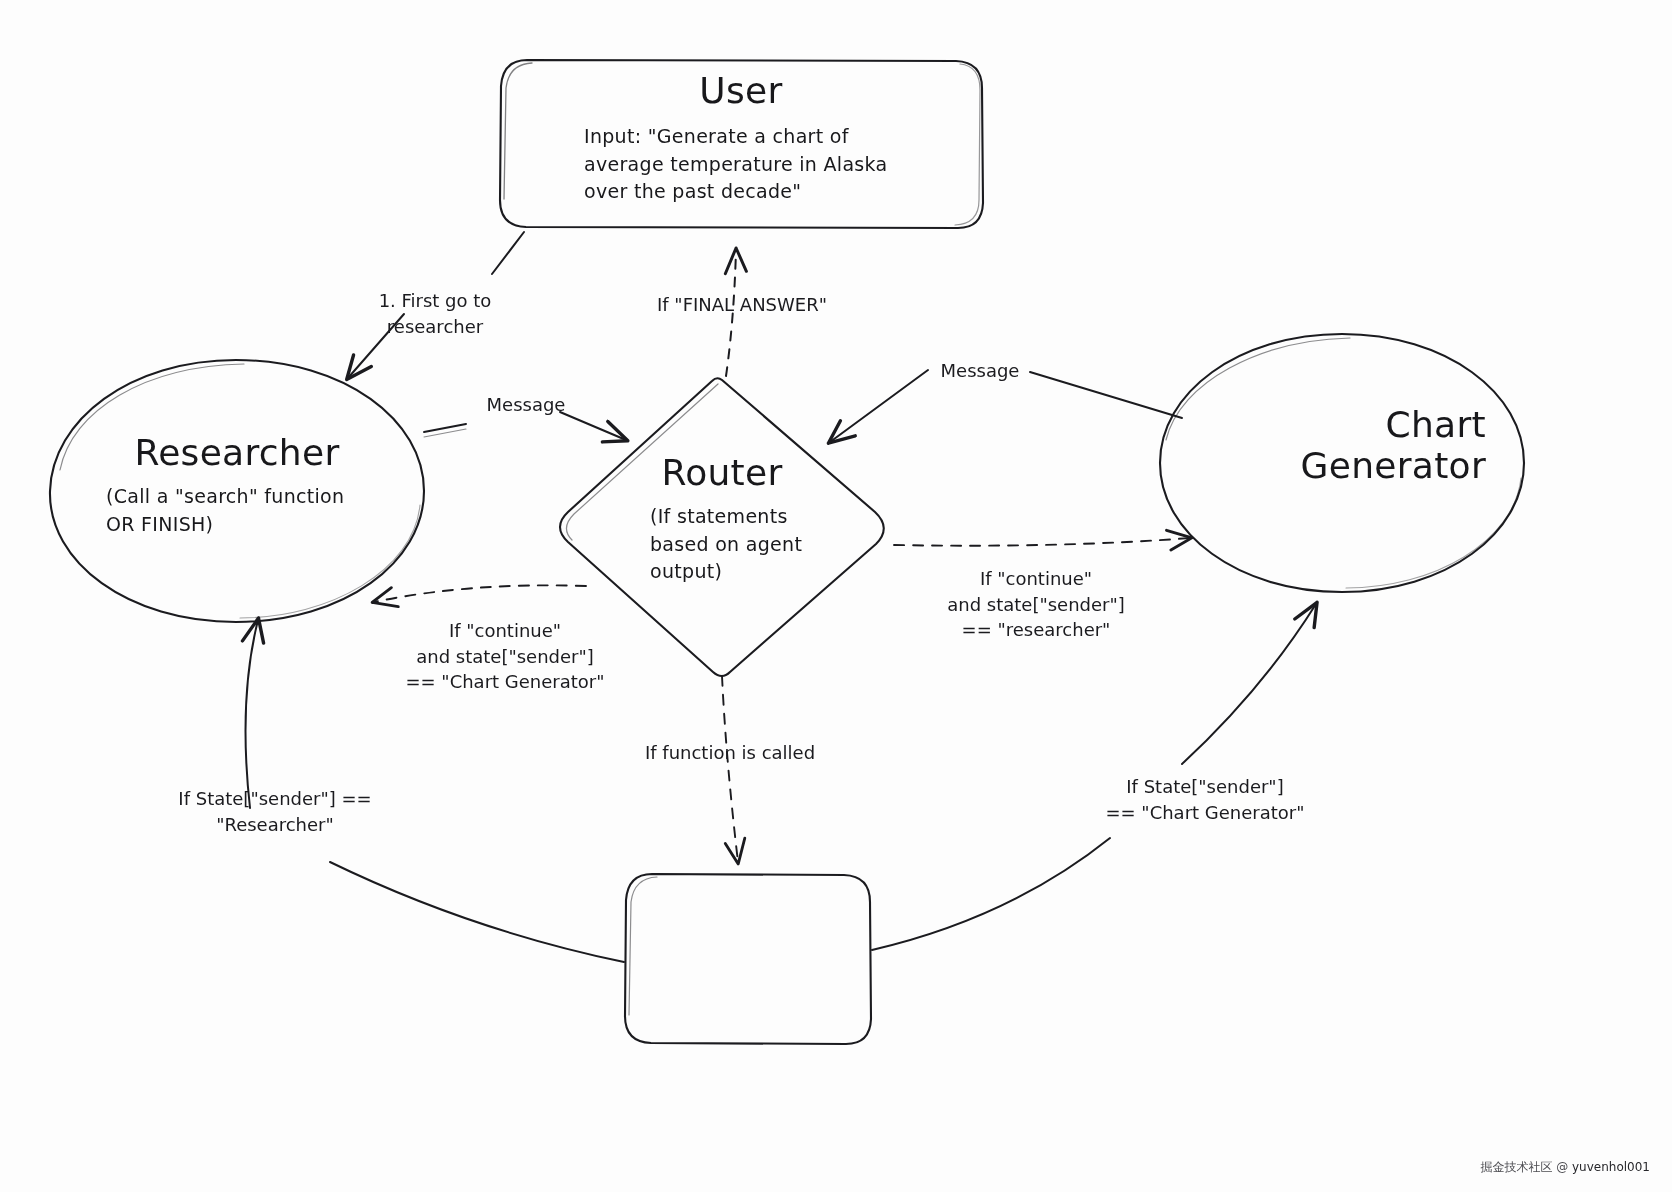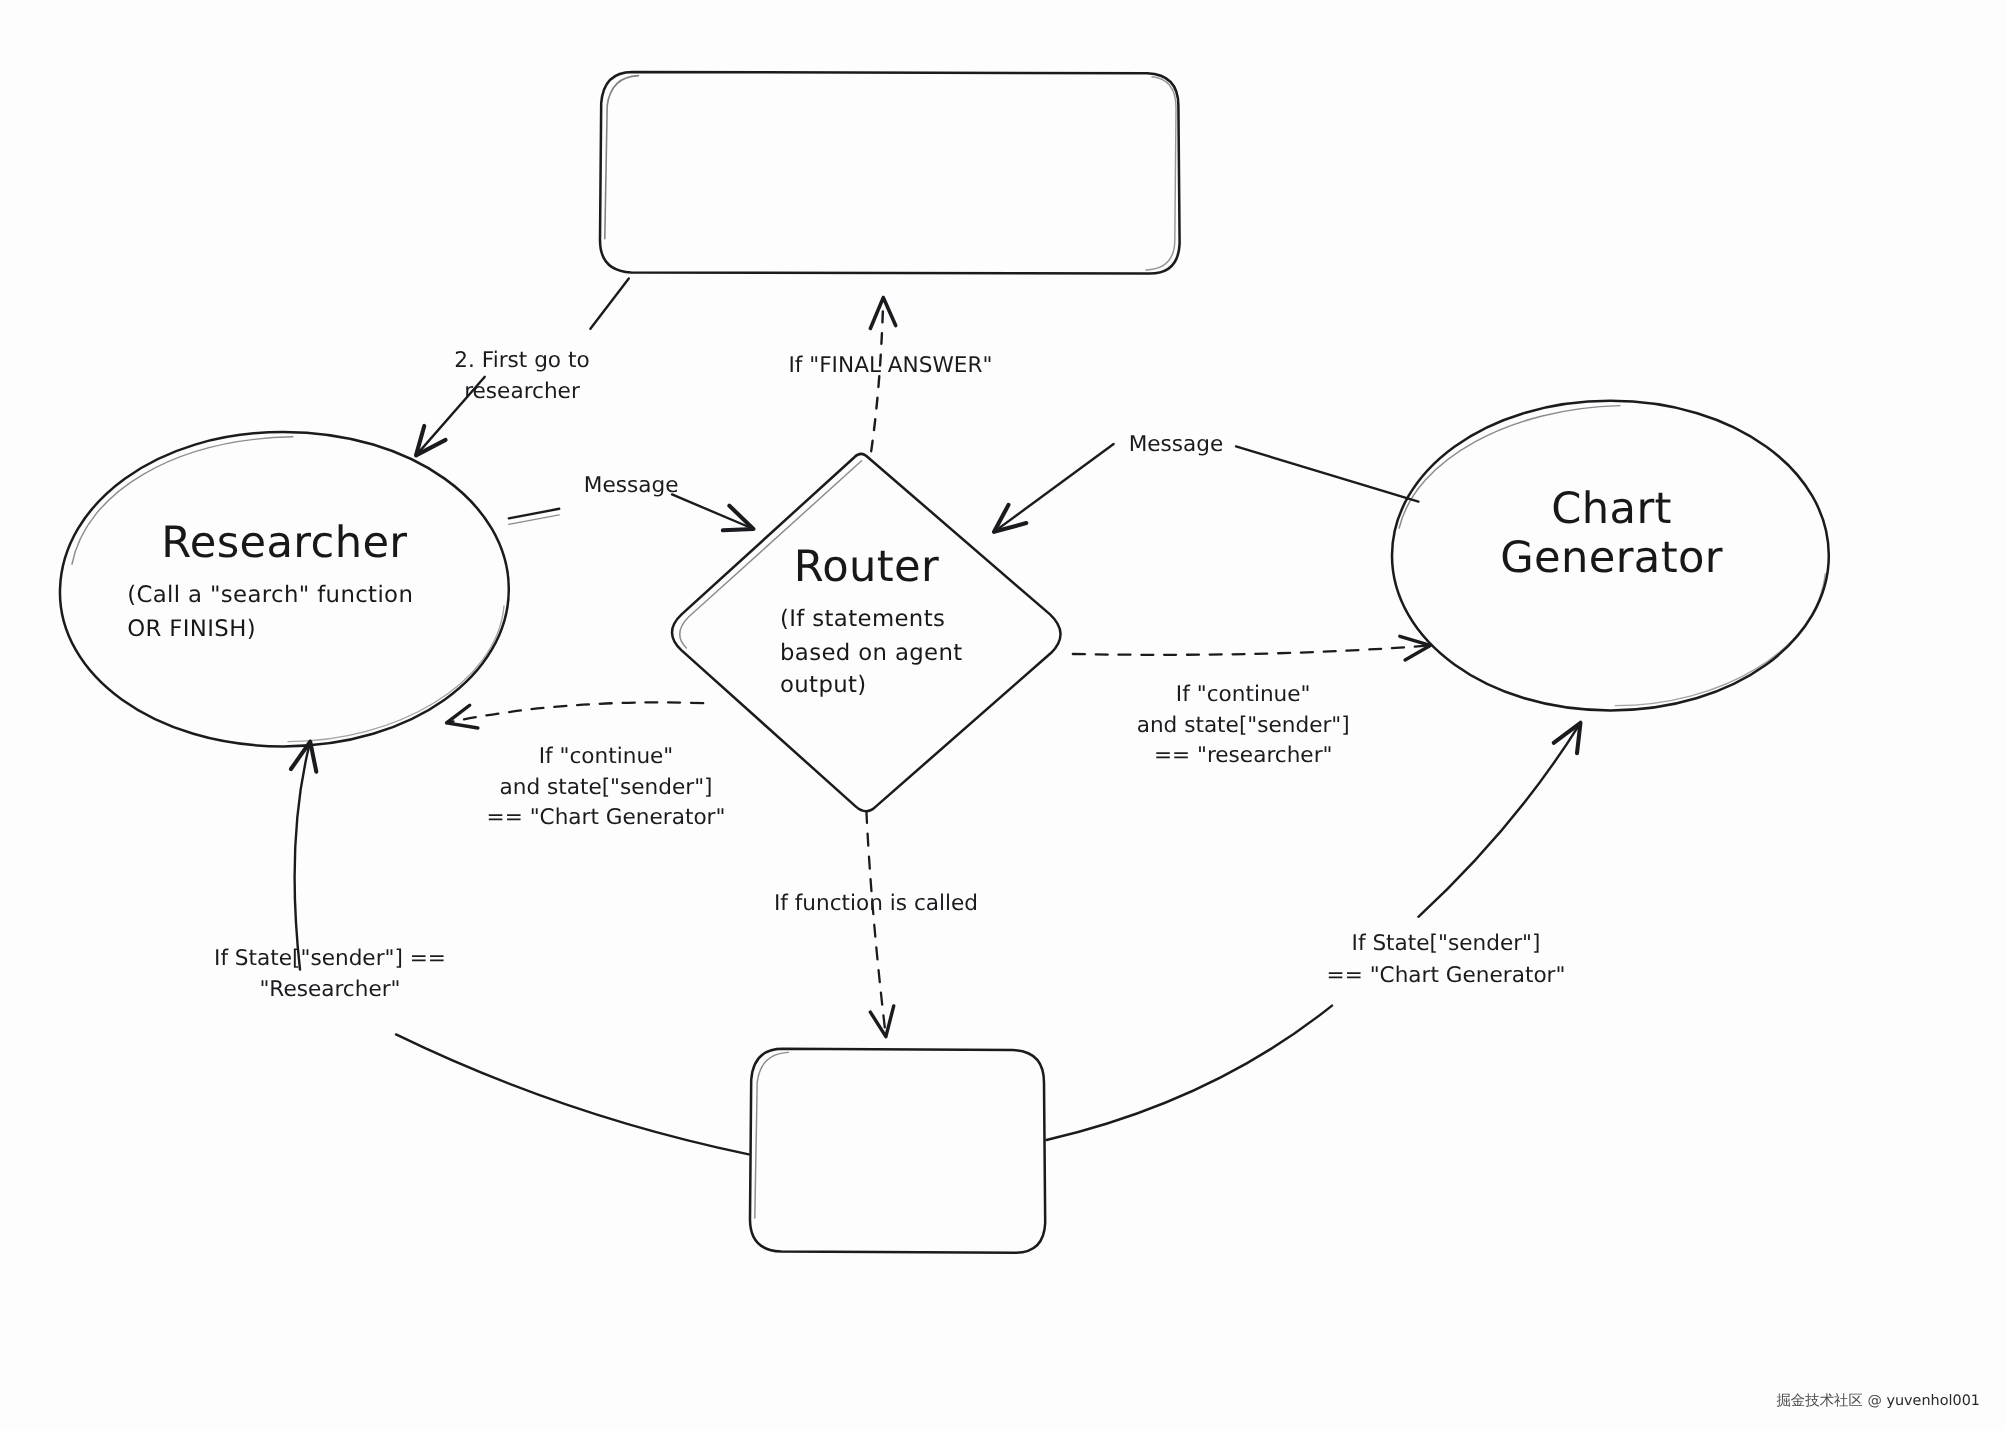--- a/index.html
+++ b/index.html
@@ -168,41 +168,47 @@
       </g>
     </g>
   </svg>
 
   <div class="hotspot" id="user-node"></div>
   <div class="hotspot" id="researcher-node"></div>
   <div class="hotspot" id="chartgen-node"></div>
   <div class="hotspot" id="router-node"></div>
   <div class="hotspot" id="calltool-node"></div>
 
+  <div class="node-text" style="left:500px; top:70px; width:482px;">
+    <div class="node-title">User</div>
+    <div class="node-sub" style="margin-top:12px; text-align:left; padding-left:84px;">Input: "Generate a chart of
+average temperature in Alaska
+over the past decade"</div>
+  </div>
 
   <div class="node-text" style="left:58px; top:432px; width:358px;">
     <div class="node-title">Researcher</div>
     <div class="node-sub left-align" style="padding-left:48px;">(Call a "search" function
 OR FINISH)</div>
   </div>
 
-  <div class="node-text" style="left:1170px; top:404px; width:346px;">
+  <div class="node-text" style="left:1140px; top:404px; width:346px;text-align:right;">
     <div class="node-title">Chart
 Generator</div>
   </div>
 
   <div class="node-text" style="left:596px; top:452px; width:252px;">
     <div class="node-title">Router</div>
     <div class="node-sub left-align" style="padding-left:54px;">(If statements
 based on agent
 output)</div>
   </div>
 
 
-  <div class="edge-label" style="left:330px; top:288px; width:210px;">2. First go to
+  <div class="edge-label" style="left:330px; top:288px; width:210px;">1. First go to
 researcher</div>
 
   <div class="edge-label" style="left:466px; top:392px; width:120px;">Message</div>
 
   <div class="edge-label" style="left:610px; top:292px; width:264px;">If "FINAL ANSWER"</div>
 
   <div class="edge-label" style="left:920px; top:358px; width:120px;">Message</div>
 
   <div class="edge-label" style="left:372px; top:618px; width:266px;">If "continue"
 and state["sender"]

